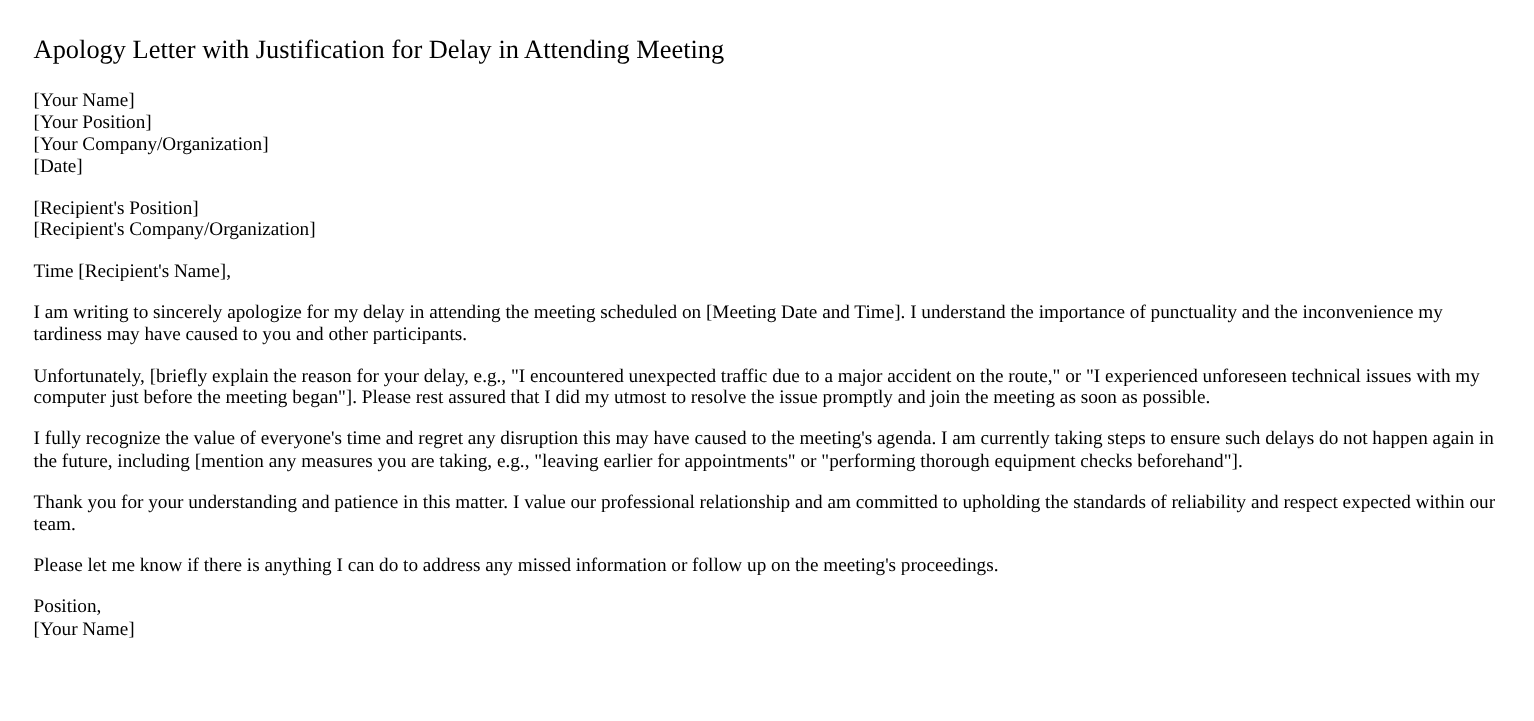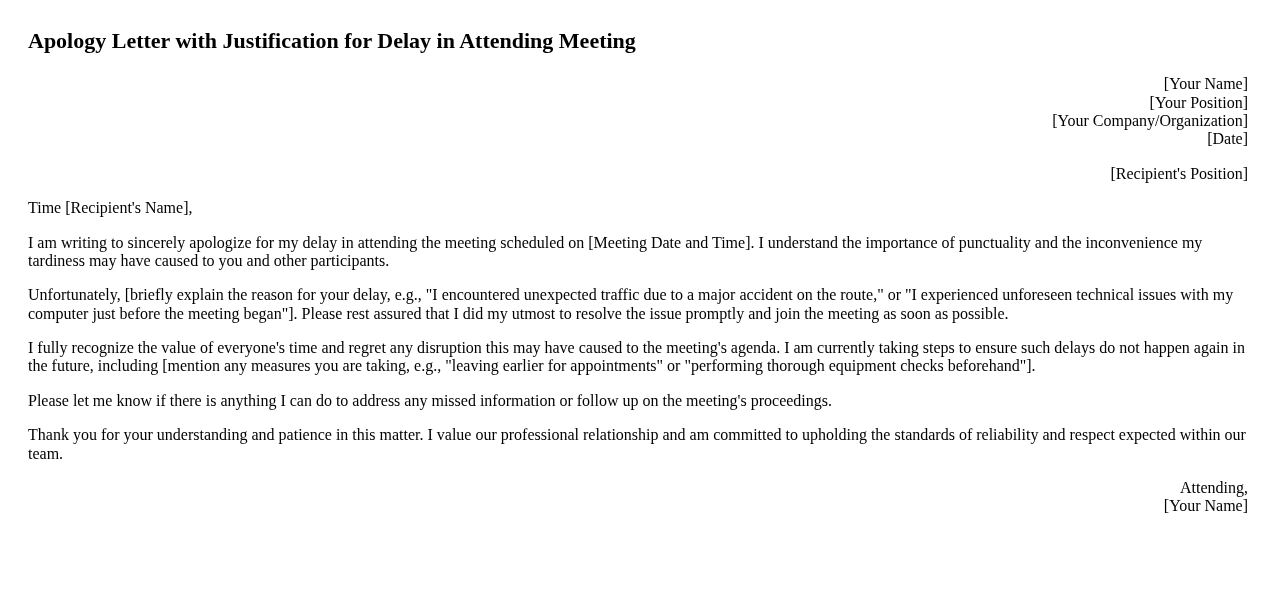--- a/index.html
+++ b/index.html
@@ -13,61 +13,61 @@
     min-height: 601px;
     padding: 29px 30px 20px 28px;
     font-family: "Liberation Serif", "DejaVu Serif", serif;
     font-size: 16px;
     line-height: 1.15;
     color: #000000;
     background: #ffffff;
   }
   .doc-title {
     font-size: 22px;
-    font-weight: bold;
+    font-weight: normal;
     margin: 0 0 22px 0;
     line-height: 1.1;
   }
   .para {
     margin: 0 0 16px 0;
   }
   .line-block span {
     display: block;
-    text-align: right;
   }
 </style>
 </head>
 <body>
 
 <div class="page">
 
   <h1 class="doc-title">Apology Letter with Justification for Delay in Attending Meeting</h1>
 
   <p class="para line-block">
     <span>[Your Name]</span>
     <span>[Your Position]</span>
     <span>[Your Company/Organization]</span>
     <span>[Date]</span>
   </p>
 
   <p class="para line-block">
     <span>[Recipient's Position]</span>
+    <span>[Recipient's Company/Organization]</span>
   </p>
 
   <p class="para">Time [Recipient's Name],</p>
 
   <p class="para">I am writing to sincerely apologize for my delay in attending the meeting scheduled on [Meeting Date and Time]. I understand the importance of punctuality and the inconvenience my tardiness may have caused to you and other participants.</p>
 
   <p class="para">Unfortunately, [briefly explain the reason for your delay, e.g., "I encountered unexpected traffic due to a major accident on the route," or "I experienced unforeseen technical issues with my computer just before the meeting began"]. Please rest assured that I did my utmost to resolve the issue promptly and join the meeting as soon as possible.</p>
 
   <p class="para">I fully recognize the value of everyone's time and regret any disruption this may have caused to the meeting's agenda. I am currently taking steps to ensure such delays do not happen again in the future, including [mention any measures you are taking, e.g., "leaving earlier for appointments" or "performing thorough equipment checks beforehand"].</p>
 
+  <p class="para">Thank you for your understanding and patience in this matter. I value our professional relationship and am committed to upholding the standards of reliability and respect expected within our team.</p>
+
   <p class="para">Please let me know if there is anything I can do to address any missed information or follow up on the meeting's proceedings.</p>
-
-  <p class="para">Thank you for your understanding and patience in this matter. I value our professional relationship and am committed to upholding the standards of reliability and respect expected within our team.</p>
 
 
   <p class="para line-block">
-    <span>Attending,</span>
+    <span>Position,</span>
     <span>[Your Name]</span>
   </p>
 
 </div>
 
 </body></html>

